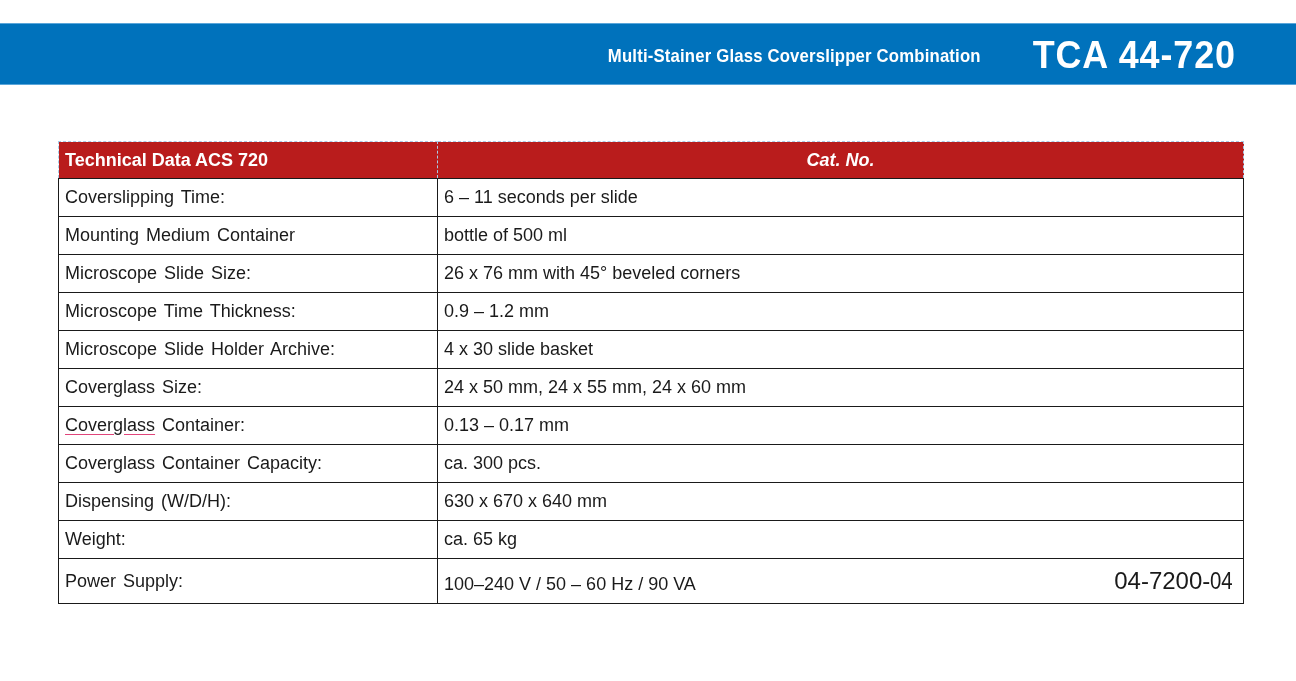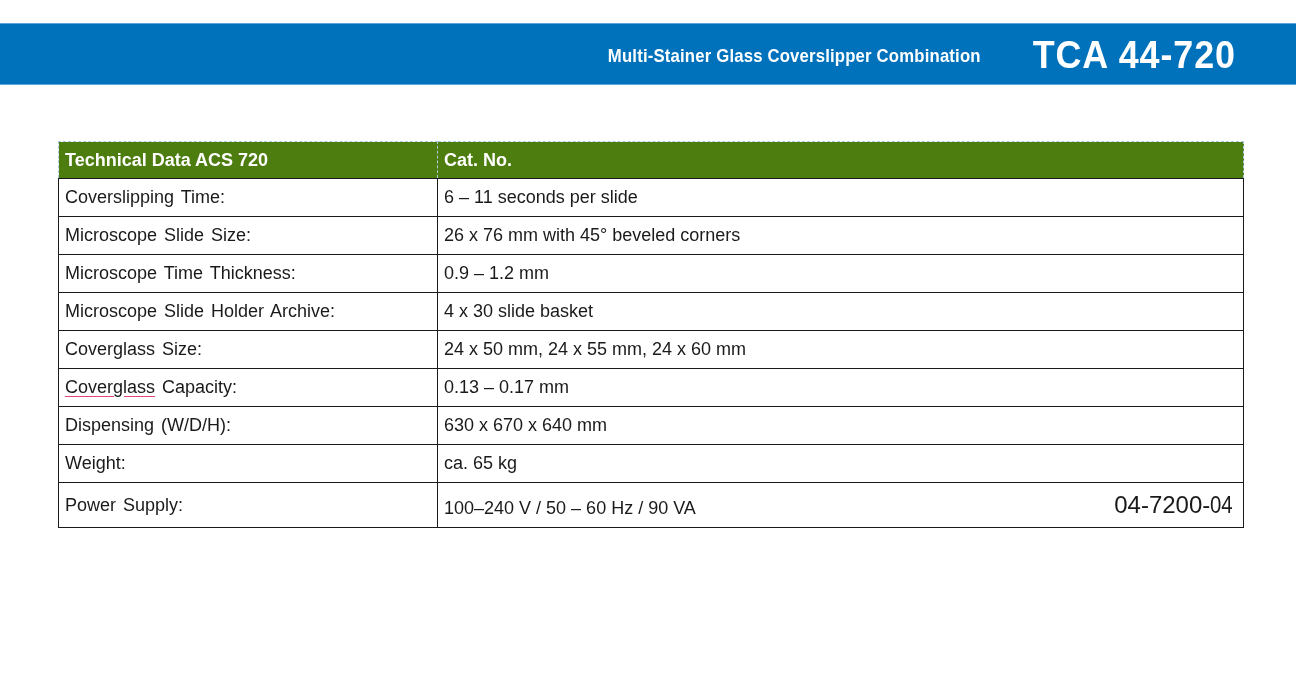--- a/index.html
+++ b/index.html
@@ -55,32 +55,33 @@
       position: absolute;
       left: 58px;
       top: 141px;
       width: 1185px;
       border-collapse: collapse;
       table-layout: fixed;
     }
     table.spec col.c1 { width: 379px; }
     table.spec col.c2 { width: 806px; }
     table.spec th {
-      background: #4d7c0f;
+      background: #b91c1c;
       color: #ffffff;
       font-weight: bold;
       font-size: 18px;
       height: 37px;
       padding: 0 6px;
       border: 1px dashed #a9cbe6;
       text-align: left;
       box-sizing: border-box;
     }
     table.spec th.right {
-      text-align: left;
+      text-align: center;
+      font-style: italic;
     }
     table.spec td {
       border: 1px solid #1a1a1a;
       height: 37.5px;
       padding: 8px 6px;
       font-size: 18px;
       color: #1a1a1a;
       box-sizing: border-box;
       white-space: nowrap;
     }
@@ -127,38 +128,46 @@
         <th>Technical Data ACS 720</th>
         <th class="right">Cat. No.</th>
       </tr>
     </thead>
     <tbody>
       <tr>
         <td class="label">Coverslipping Time:</td>
         <td>6 – 11 seconds per slide</td>
       </tr>
       <tr>
+        <td class="label">Mounting Medium Container</td>
+        <td>bottle of 500 ml</td>
+      </tr>
+      <tr>
         <td class="label">Microscope Slide Size:</td>
         <td>26 x 76 mm with 45° beveled corners</td>
       </tr>
       <tr>
         <td class="label">Microscope Time Thickness:</td>
         <td>0.9 – 1.2 mm</td>
       </tr>
       <tr>
         <td class="label">Microscope Slide Holder Archive:</td>
         <td>4 x 30 slide basket</td>
       </tr>
       <tr>
         <td class="label">Coverglass Size:</td>
         <td>24 x 50 mm, 24 x 55 mm, 24 x 60 mm</td>
       </tr>
       <tr>
-        <td class="label"><span class="spell">Coverglass</span><span> Capacity:</span></td>
+        <td class="label"><span class="spell">Coverglass</span><span> Container:</span></td>
         <td>0.13 – 0.17 mm</td>
+      </tr>
+      <tr>
+        <td class="label">Coverglass Container Capacity:</td>
+        <td>ca. 300 pcs.</td>
       </tr>
       <tr>
         <td class="label">Dispensing (W/D/H):</td>
         <td>630 x 670 x 640 mm</td>
       </tr>
       <tr>
         <td class="label">Weight:</td>
         <td>ca. 65 kg</td>
       </tr>
       <tr>

